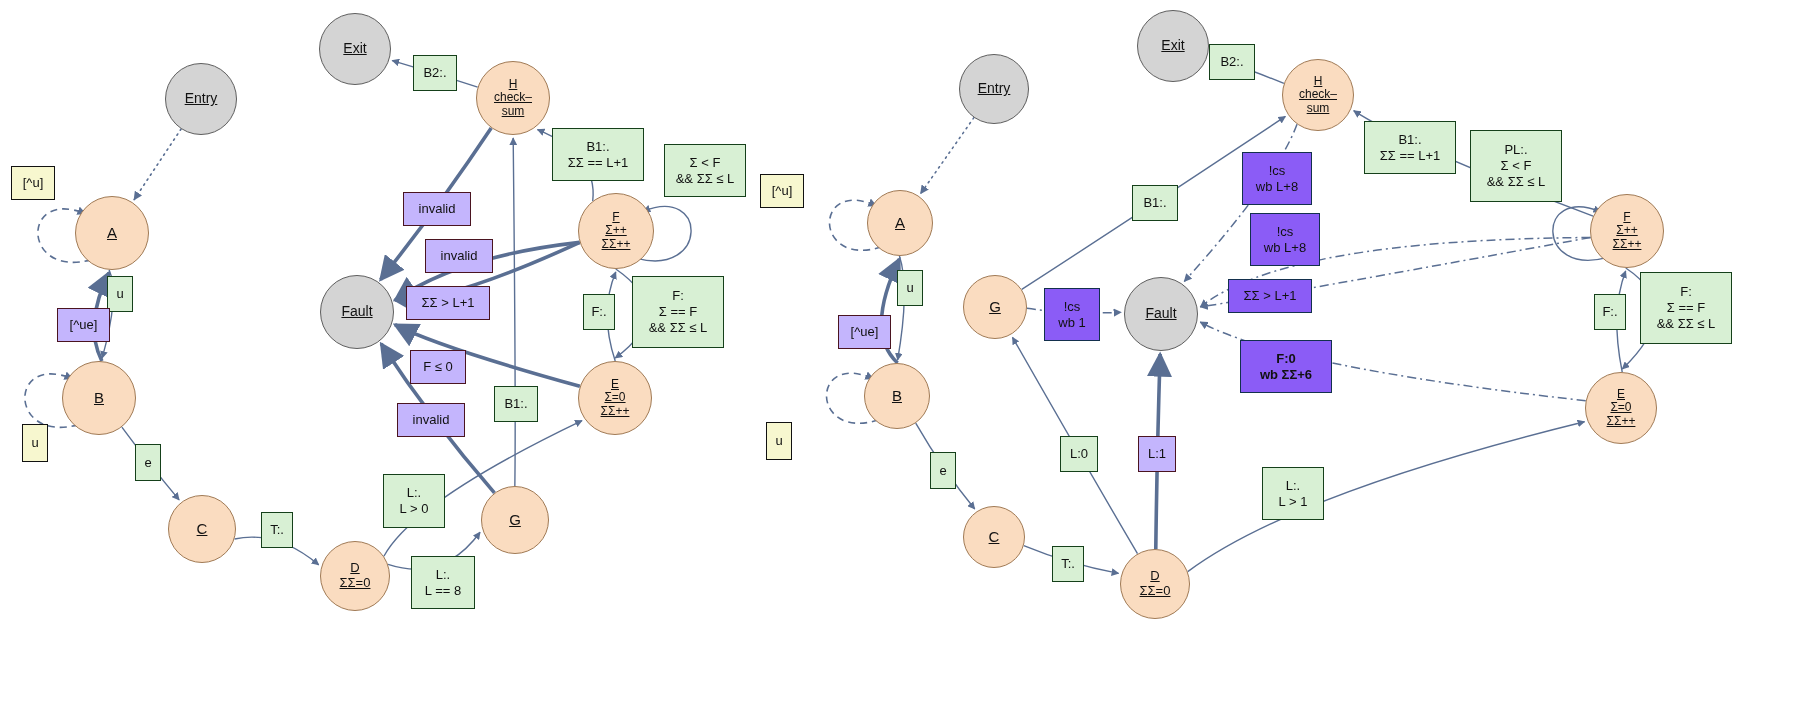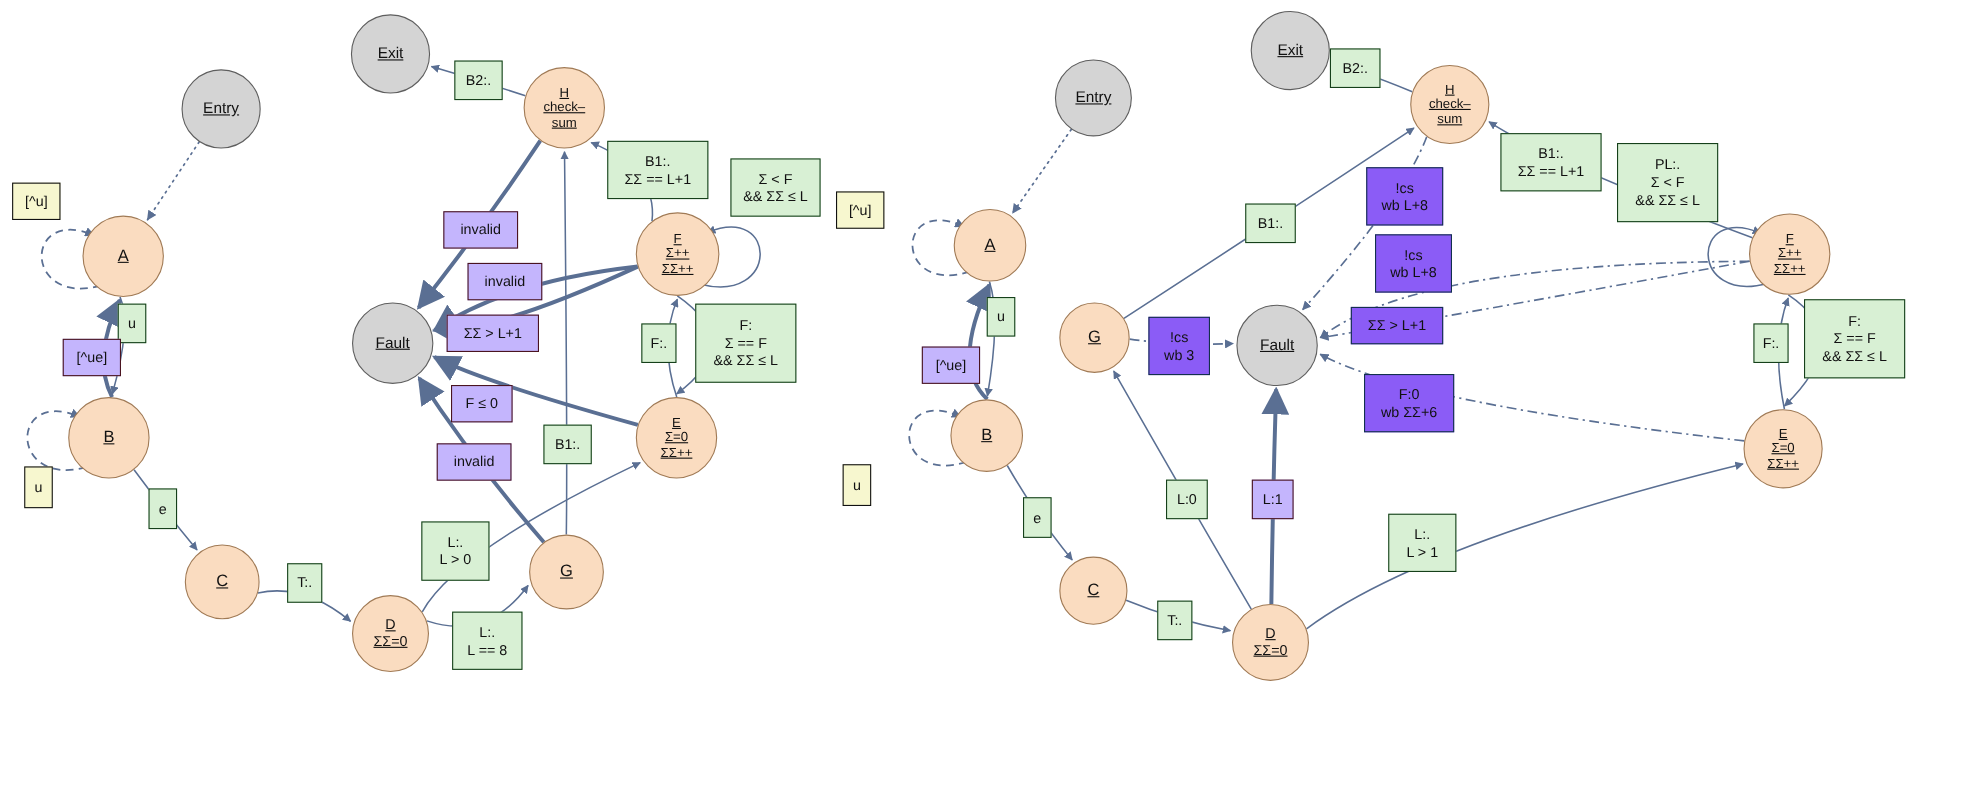--- a/index.html
+++ b/index.html
@@ -302,34 +302,34 @@
       </div>
       <div class="lbl green" style="left: 1262px; top: 467px; width: 62px; height: 53px; font-size: 13px;">
         <span class="ln">L:.</span>
         <span class="ln">L &gt; 1</span>
       </div>
       <div class="lbl green" style="left: 1132px; top: 185px; width: 46px; height: 36px; font-size: 13px;">
         <span class="ln">B1:.</span>
       </div>
       <div class="lbl blue" style="left: 1044px; top: 288px; width: 56px; height: 53px; font-size: 13px;">
         <span class="ln">!cs</span>
-        <span class="ln">wb 3</span>
+        <span class="ln">wb 1</span>
       </div>
       <div class="lbl blue" style="left: 1242px; top: 152px; width: 70px; height: 53px; font-size: 13px;">
         <span class="ln">!cs</span>
         <span class="ln">wb L+8</span>
       </div>
       <div class="lbl blue" style="left: 1250px; top: 213px; width: 70px; height: 53px; font-size: 13px;">
         <span class="ln">!cs</span>
         <span class="ln">wb L+8</span>
       </div>
       <div class="lbl blue" style="left: 1228px; top: 279px; width: 84px; height: 34px; font-size: 13px;">
         <span class="ln">ΣΣ &gt; L+1</span>
       </div>
-      <div class="lbl blue" style="left: 1240px; top: 340px; width: 82px; height: 53px; font-size: 13px;">
+      <div class="lbl blue" style="left: 1240px; top: 340px; width: 92px; height: 53px; font-size: 13px; font-weight: bold;">
         <span class="ln">F:0</span>
         <span class="ln">wb ΣΣ+6</span>
       </div>
       <div class="lbl green" style="left: 1364px; top: 121px; width: 92px; height: 53px; font-size: 13px;">
         <span class="ln">B1:.</span>
         <span class="ln">ΣΣ == L+1</span>
       </div>
       <div class="lbl green" style="left: 1470px; top: 130px; width: 92px; height: 72px; font-size: 13px;">
         <span class="ln">PL:.</span>
         <span class="ln">Σ &lt; F</span>

